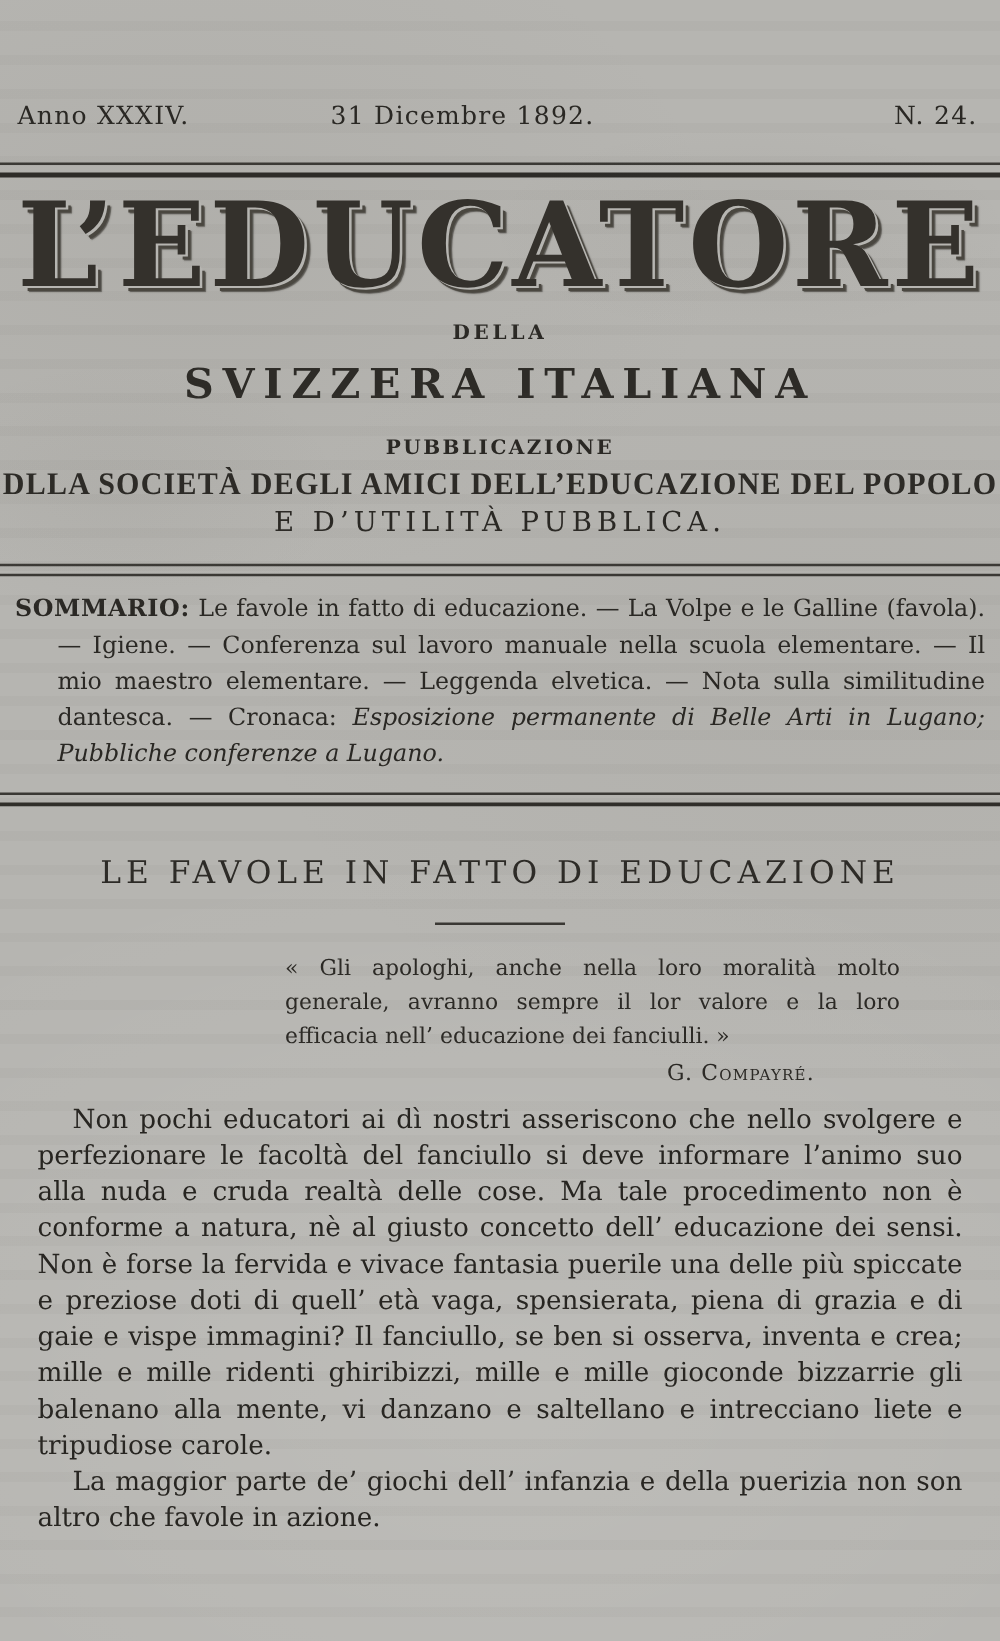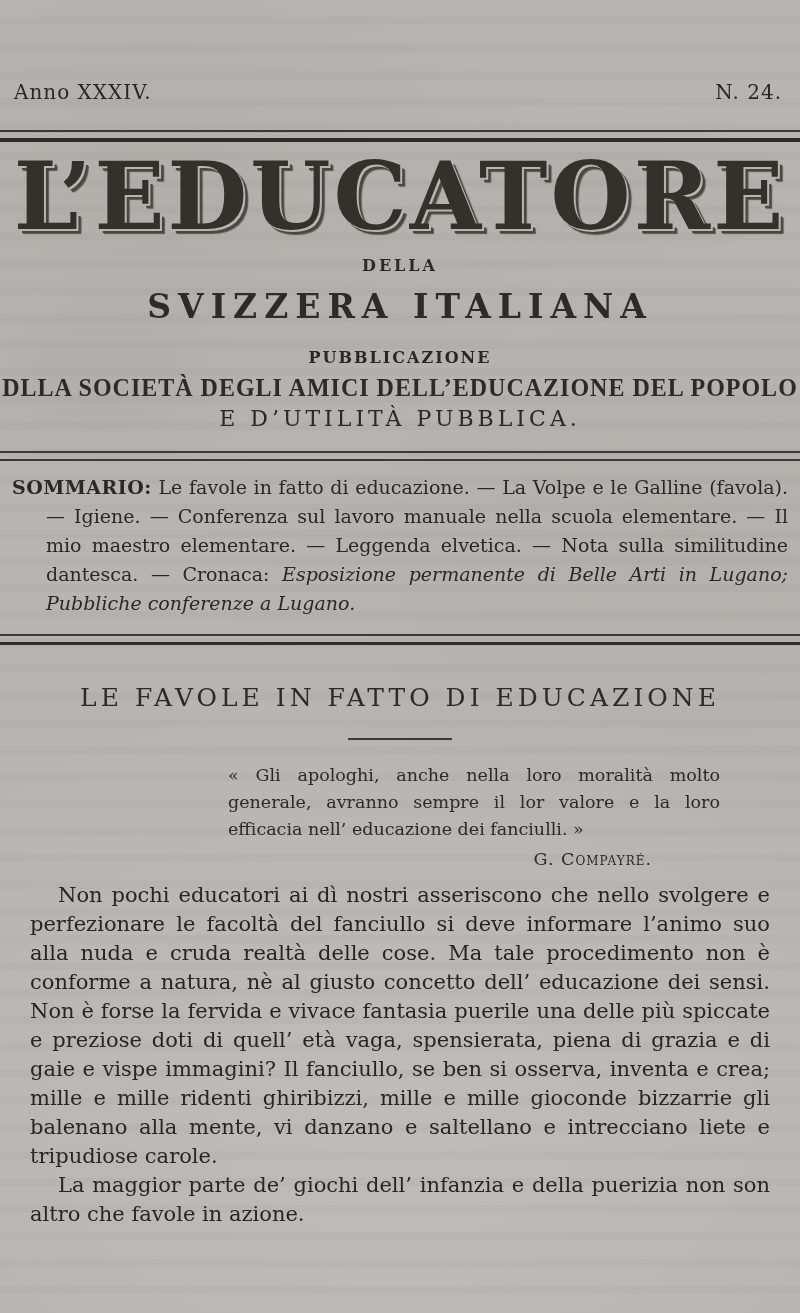--- a/index.html
+++ b/index.html
@@ -121,20 +121,21 @@
   }
 </style>
 </head>
 <body>
 
 <div class="page">
   <div class="ghost-texture"></div>
 
   <div class="header-row">
     <span>Anno XXXIV.</span>
+    <span class="center">31 Dicembre 1892.</span>
     <span>N. 24.</span>
   </div>
 
   <div class="rule-thick-pair"></div>
 
   <div class="masthead">
     <div class="masthead-title">L’EDUCATORE</div>
     <div class="m-della">DELLA</div>
     <div class="m-svizzera">SVIZZERA ITALIANA</div>
     <div class="m-pubblicazione">PUBBLICAZIONE</div>

